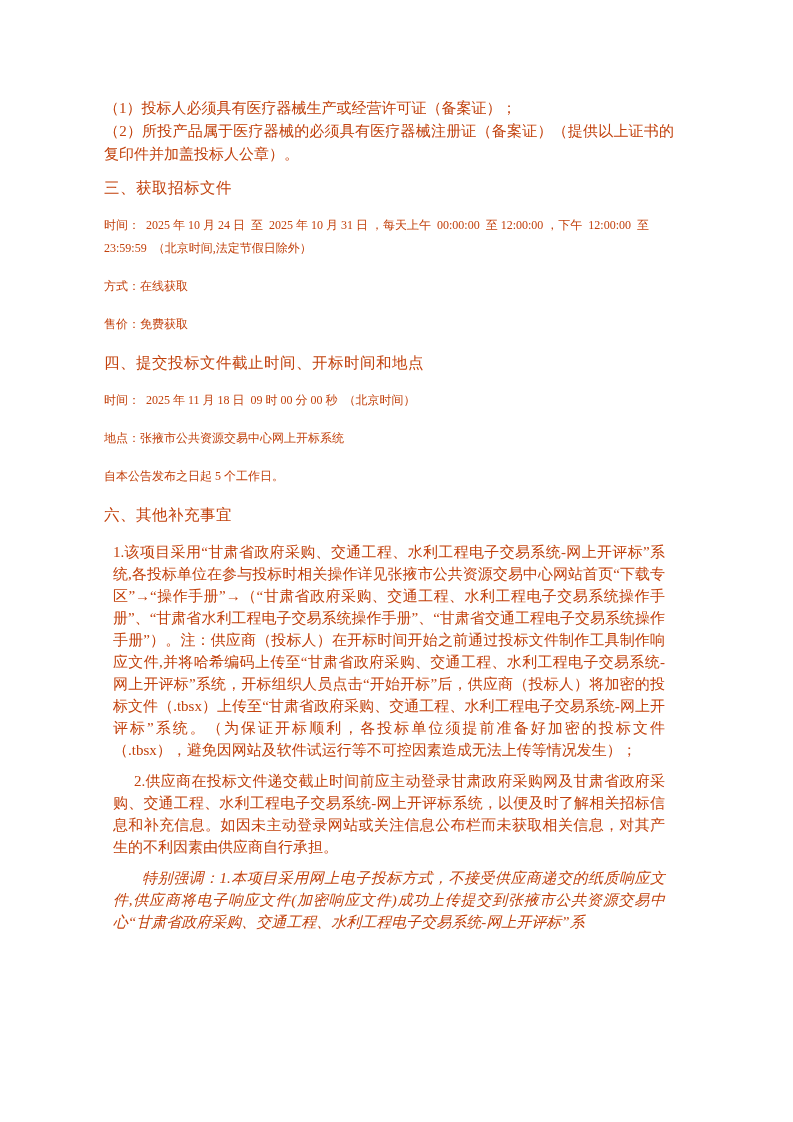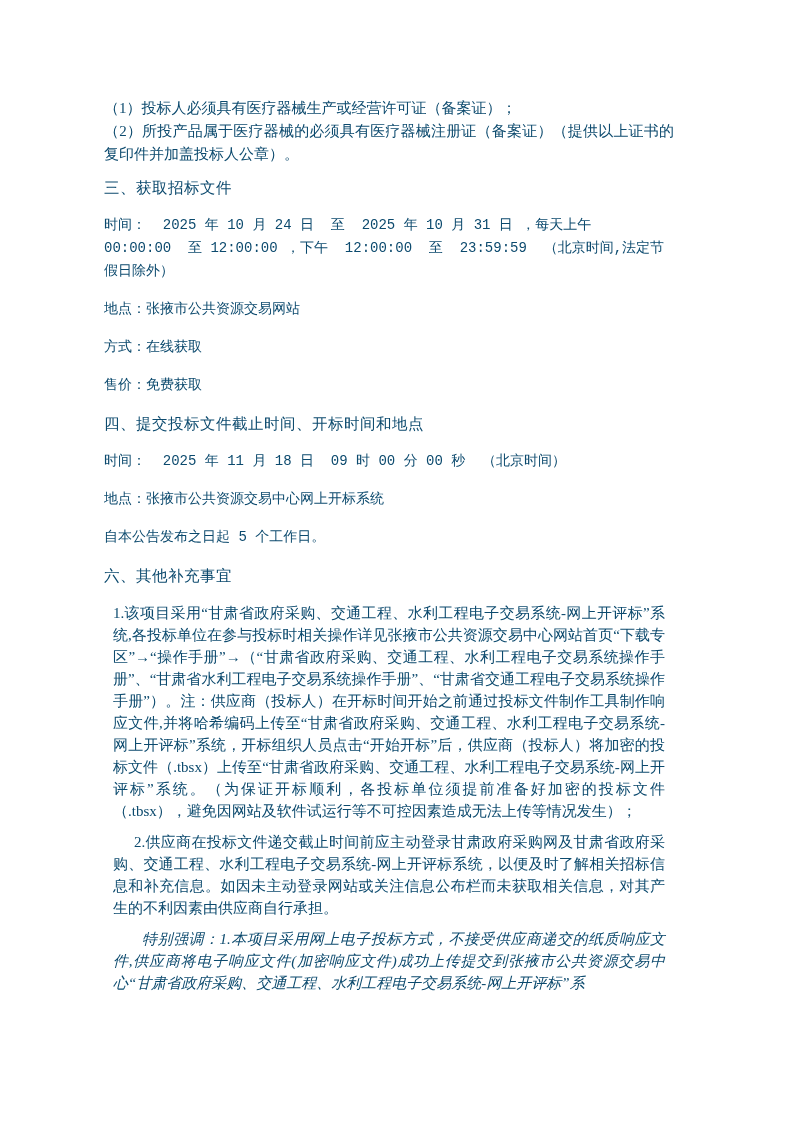--- a/index.html
+++ b/index.html
@@ -7,21 +7,21 @@
     padding: 0;
     background: #ffffff;
   }
   .page {
     position: relative;
     width: 793px;
     height: 1122px;
     background: #ffffff;
     overflow: hidden;
     font-family: "Liberation Serif", "DejaVu Serif", serif;
-    color: #0c4a6e;
+    color: #c2410c;
   }
   .content {
     position: absolute;
     top: 97px;
     left: 104px;
     width: 570px;
   }
   .intro {
     margin: 0 0 10px 0;
   }
@@ -35,25 +35,24 @@
   h2.heading {
     font-family: "Liberation Sans", "DejaVu Sans", sans-serif;
     font-weight: normal;
     font-size: 15.5px;
     line-height: 23px;
     margin: 0 0 15px 0;
     letter-spacing: 0.5px;
   }
   p.para {
     margin: 0 0 15px 0;
-    font-size: 14px;
+    font-size: 12px;
     line-height: 23px;
     white-space: pre-wrap;
     text-align: left;
-    font-family: Liberation Mono, monospace;
   }
   .dense p {
     margin: 9px;
     font-size: 15px;
     line-height: 22px;
     text-align: justify;
   }
   .dense p.indent-sm { text-indent: 21px; }
   .dense p.indent { text-indent: 29px; font-style: italic; }
 </style>
@@ -63,21 +62,20 @@
 <div class="page">
   <div class="content">
 
     <div class="intro">
       <p>（1）投标人必须具有医疗器械生产或经营许可证（备案证）；</p>
       <p>（2）所投产品属于医疗器械的必须具有医疗器械注册证（备案证）（提供以上证书的复印件并加盖投标人公章）。</p>
     </div>
 
     <h2 class="heading">三、获取招标文件</h2>
     <p class="para">时间：  2025 年 10 月 24 日  至  2025 年 10 月 31 日 ，每天上午  00:00:00  至 12:00:00 ，下午  12:00:00  至  23:59:59  （北京时间,法定节假日除外）</p>
-    <p class="para">地点：张掖市公共资源交易网站</p>
     <p class="para">方式：在线获取</p>
     <p class="para">售价：免费获取</p>
 
     <h2 class="heading">四、提交投标文件截止时间、开标时间和地点</h2>
     <p class="para">时间：  2025 年 11 月 18 日  09 时 00 分 00 秒  （北京时间）</p>
     <p class="para">地点：张掖市公共资源交易中心网上开标系统</p>
 
     <p class="para">自本公告发布之日起 5 个工作日。</p>
 
     <h2 class="heading">六、其他补充事宜</h2>

